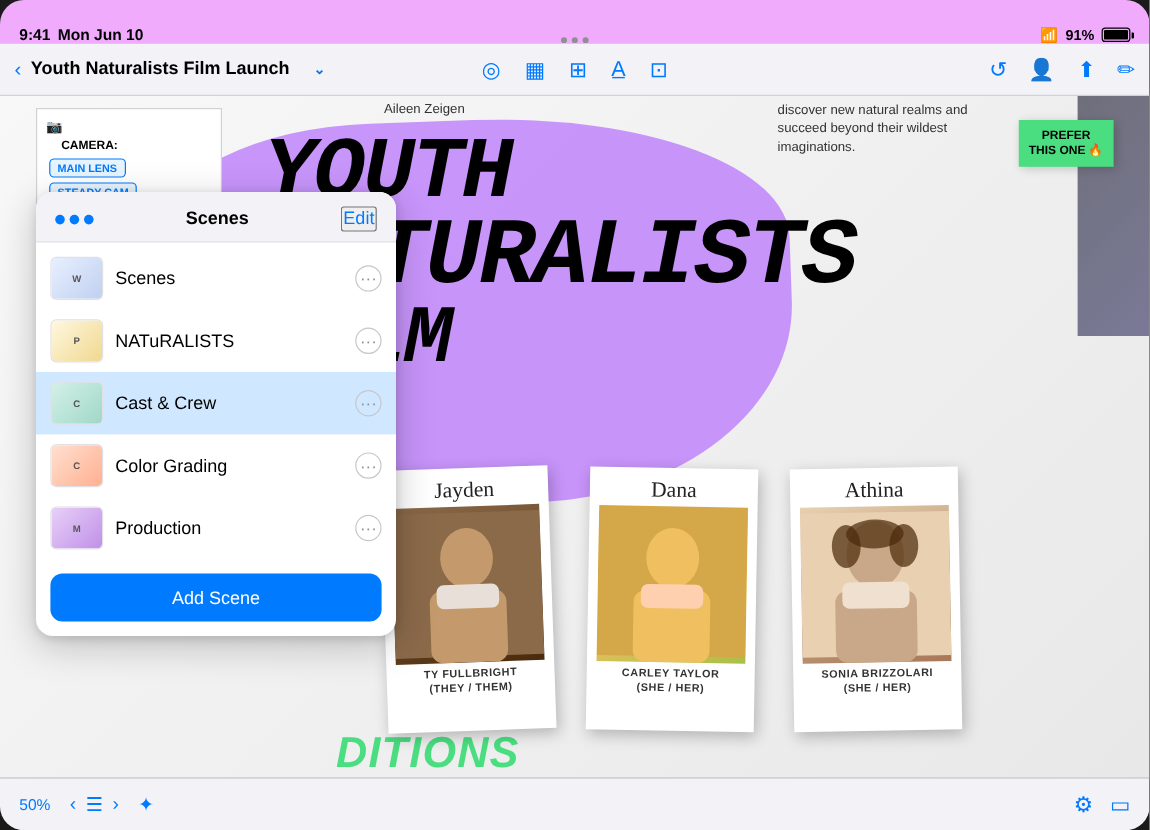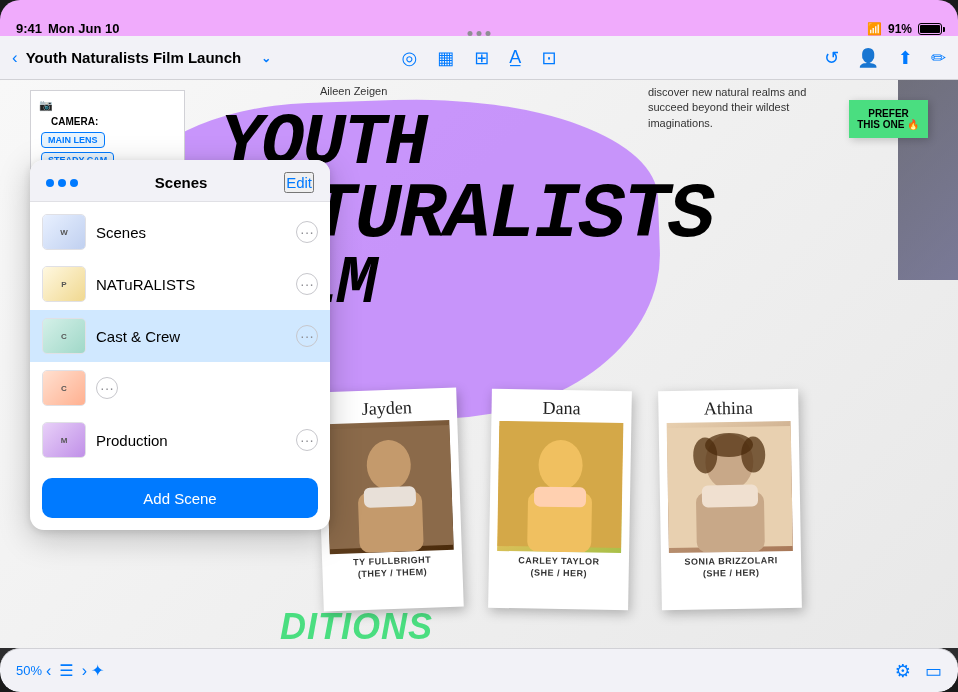--- a/index.html
+++ b/index.html
@@ -248,26 +248,25 @@
 
     
     .bottom-toolbar {
       width: 100%;
       height: 44px;
       background: #f2f2f7;
       border-top: 1px solid #d1d1d6;
       display: flex;
       align-items: center;
       padding: 0 16px;
-      gap: 4px;
+      gap: 16px;
       position: absolute;
       bottom: 0;
       left: 0;
       z-index: 100;
-      border-radius: 20px;
     }
     .zoom-level { font-size: 13px; color: #007aff; font-weight: 500; }
     .nav-arrows { display: flex; align-items: center; gap: 8px; }
     .nav-arrow { color: #007aff; font-size: 16px; cursor: pointer; }
     .nav-list-icon { color: #007aff; font-size: 16px; }
     .star-icon { color: #007aff; font-size: 16px; }
     .bottom-right-icons { margin-left: auto; display: flex; gap: 14px; }
     .bottom-icon { color: #007aff; font-size: 18px; cursor: pointer; }
 
     
@@ -538,20 +537,21 @@
             <div class="thumb-cast">C</div>
           </div>
           <span class="scene-name">Cast &amp; Crew</span>
           <button class="scene-more-btn">···</button>
         </div>
 
         <div class="scene-item">
           <div class="scene-thumbnail">
             <div class="thumb-color">C</div>
           </div>
+          <span class="scene-name">Color Grading</span>
           <button class="scene-more-btn">···</button>
         </div>
 
         <div class="scene-item">
           <div class="scene-thumbnail">
             <div class="thumb-marketing">M</div>
           </div>
           <span class="scene-name">Production</span>
           <button class="scene-more-btn">···</button>
         </div>

